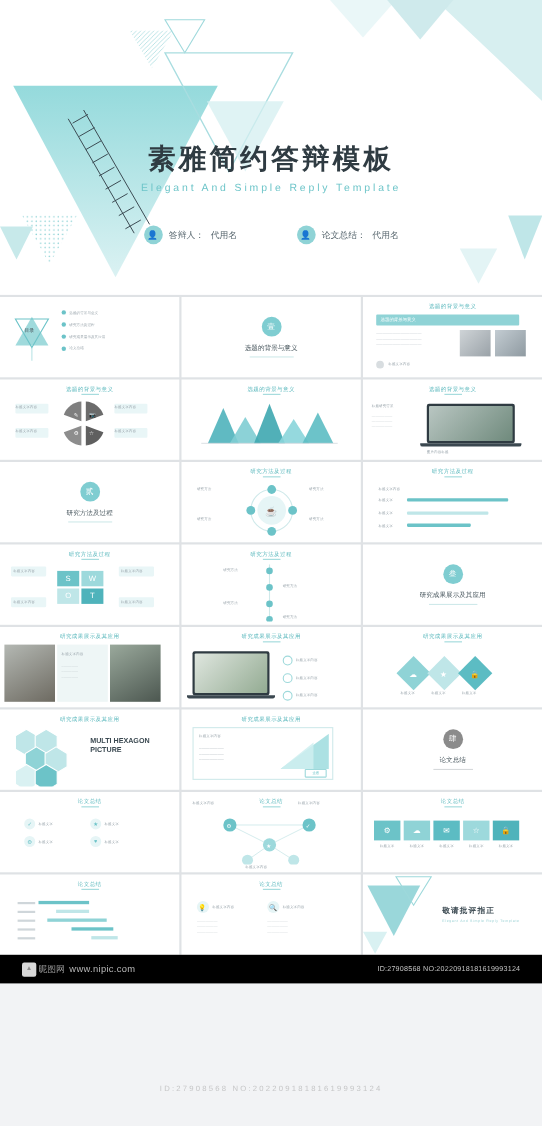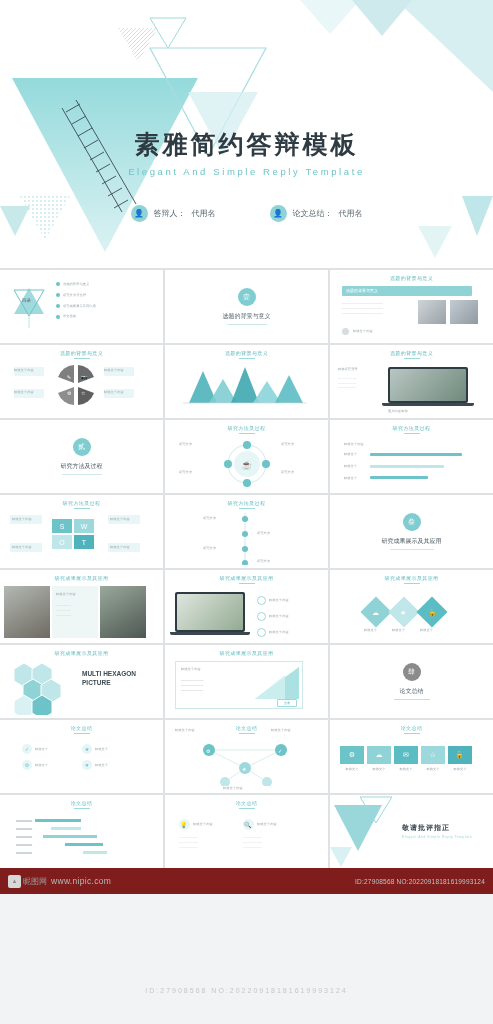--- a/index.html
+++ b/index.html
@@ -135,25 +135,25 @@
   }
   .center-abs {
     position: absolute;
     left: 50%;
     transform: translateX(-50%);
   }
 
   
   .footer {
     height: 26px;
-    background: #7f1d1d;
+    background: #000000;
     display: flex;
     align-items: center;
     justify-content: space-between;
-    padding: 0 8px;
+    padding: 0 20px;
     box-sizing: border-box;
     position: relative;
   }
   .footer-left {
     display: flex;
     align-items: center;
     gap: 4px;
   }
   .logo-box {
     display: flex;

